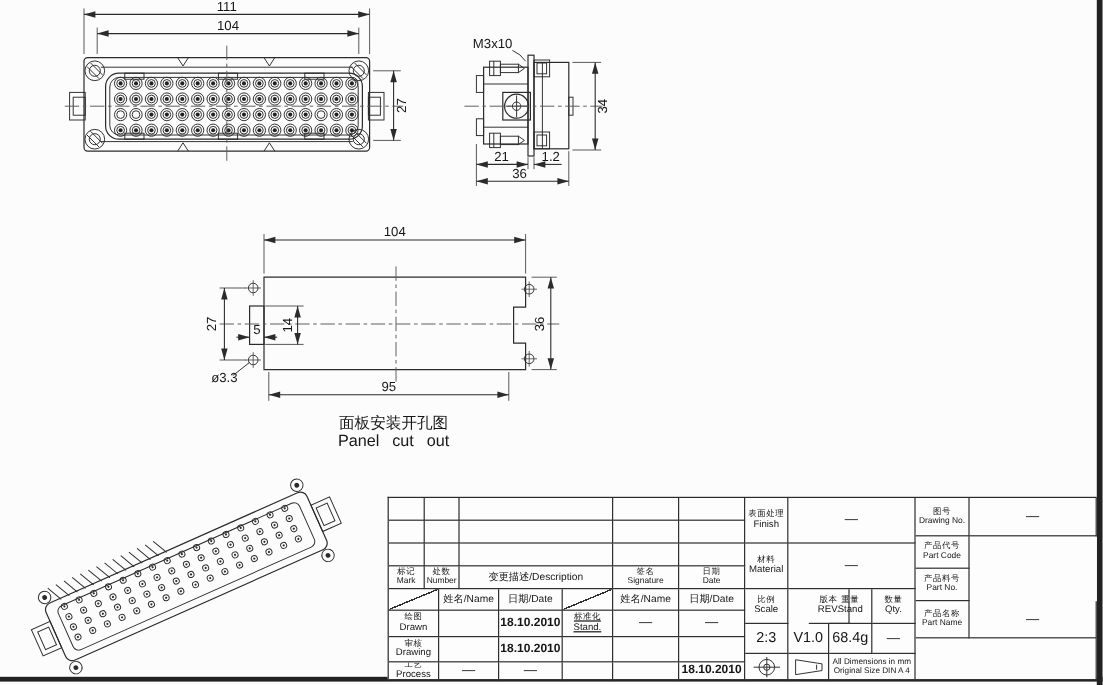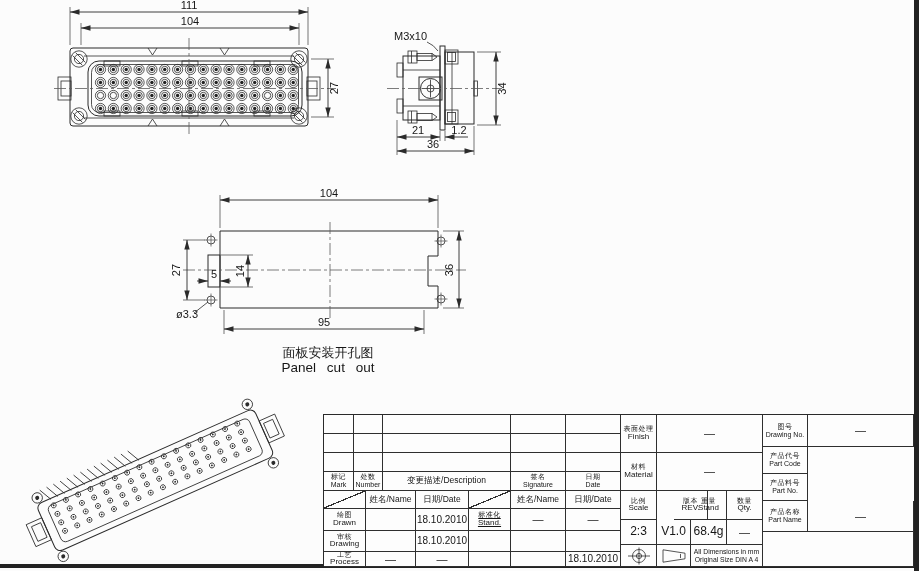--- a/index.html
+++ b/index.html
@@ -25,21 +25,21 @@
   .tb .cell{
     position:absolute;box-sizing:border-box;
     border-right:1.2px solid #2f2f2f;border-bottom:1.2px solid #2f2f2f;
     display:flex;flex-direction:column;align-items:center;justify-content:center;
     text-align:center;line-height:1.12;overflow:hidden;color:#151515;
   }
   .zh{font-size:7px;letter-spacing:0.5px;}
   .en{font-size:8px;}
   .en7{font-size:7px;}
   .one{font-size:8.5px;}
-  .val{font-size:10px;}
+  .val{font-size:10px;font-weight:bold;}
   .big{font-size:14px;letter-spacing:1px;}
   .num{font-size:15px;letter-spacing:1px;}
   .mid{font-size:12px;}
   .dash{font-size:11px;}
   .diag{
     background:linear-gradient(to bottom right,
       transparent calc(50% - 0.6px), #2f2f2f calc(50% - 0.6px),
       #2f2f2f calc(50% + 0.6px), transparent calc(50% + 0.6px));
   }
   .note{font-size:6.8px;line-height:1.25;}

